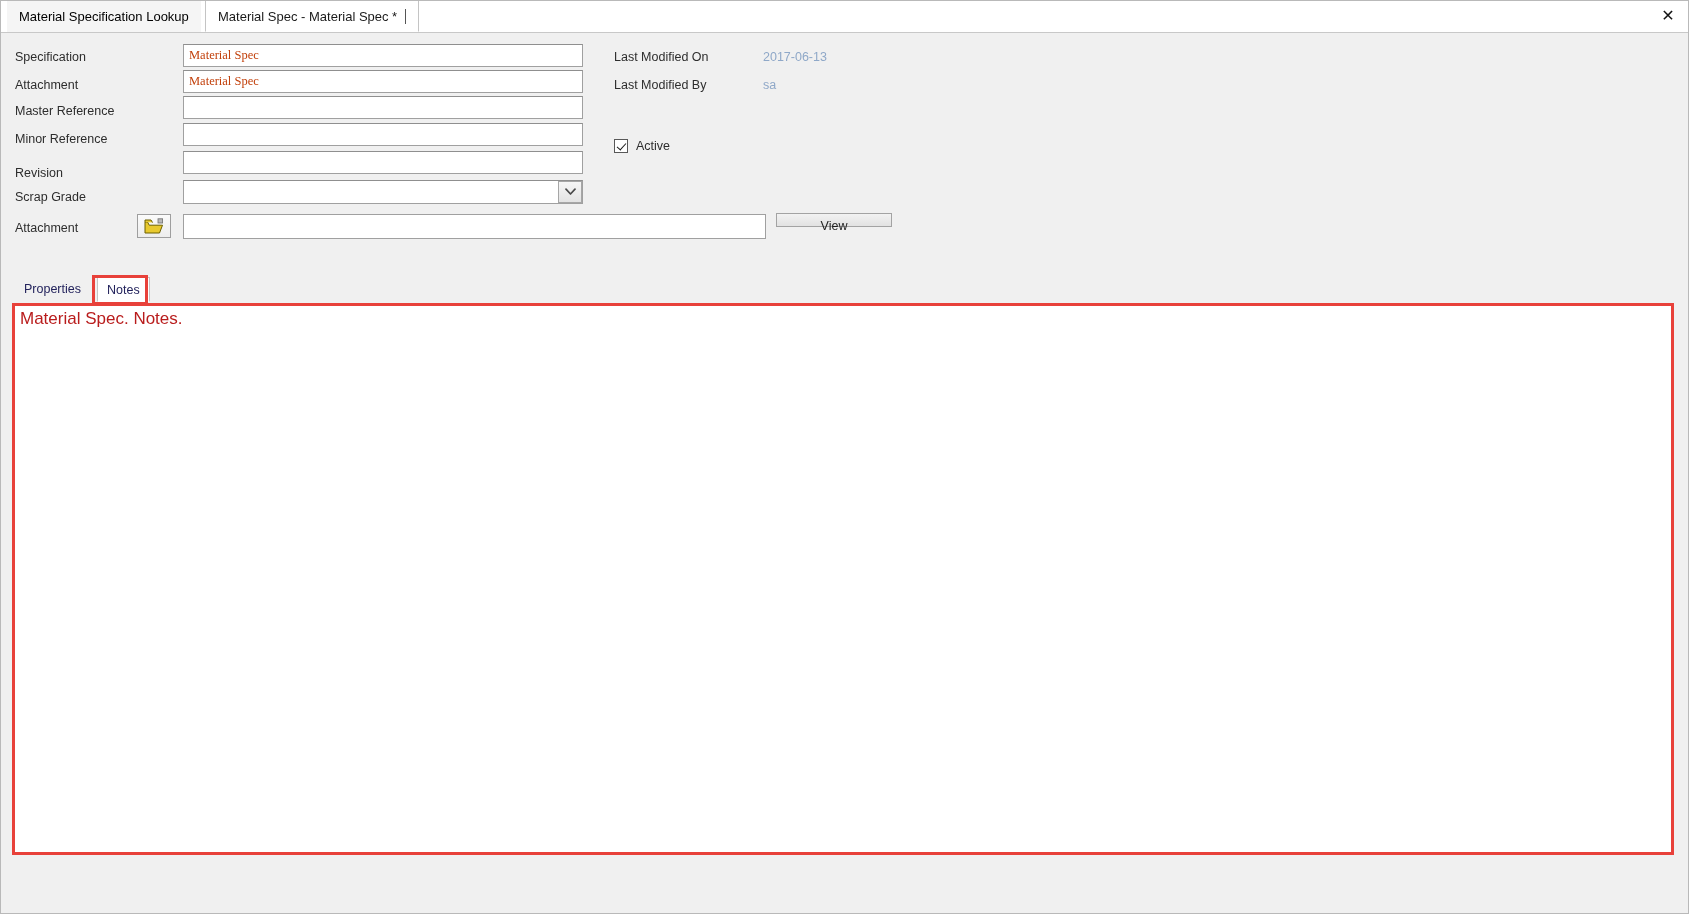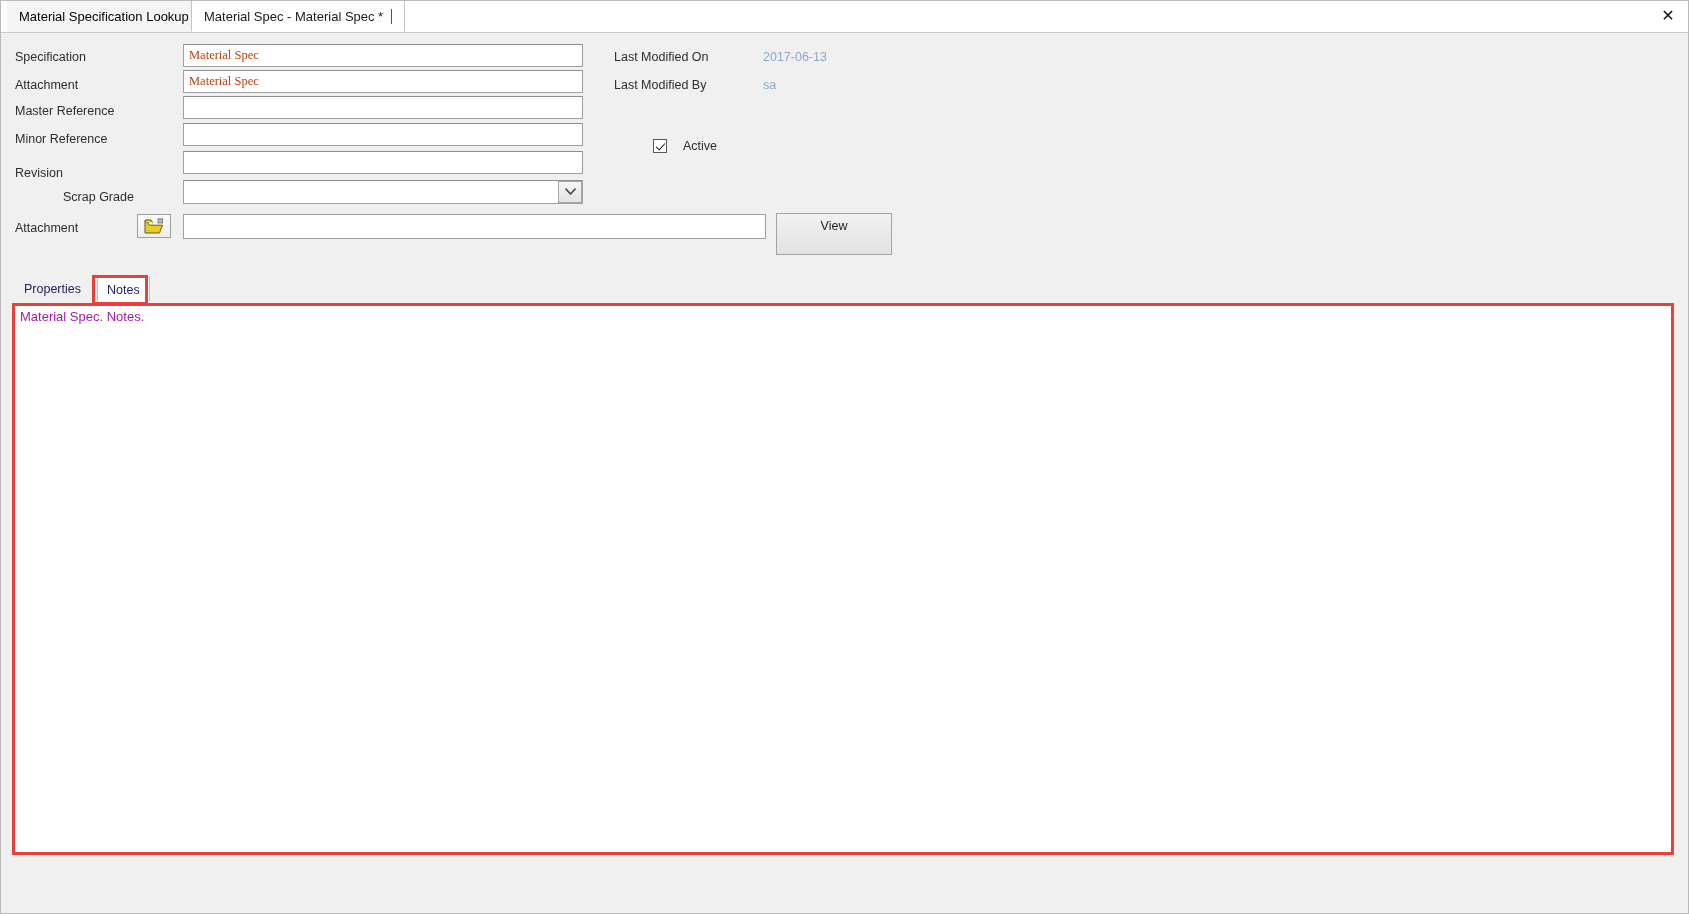--- a/index.html
+++ b/index.html
@@ -45,21 +45,21 @@
     white-space: nowrap;
     box-sizing: border-box;
     cursor: default;
   }
   .doc-tab.inactive {
     left: 6px;
     color: #000000;
     background: #f5f5f5;
   }
   .doc-tab.active {
-    left: 190px;
+    left: 204px;
     color: #1a1a1a;
     background: #ffffff;
     border-left: 1px solid #c4c4c4;
     border-right: 1px solid #c4c4c4;
     border-bottom: 1px solid #ffffff;
   }
   .doc-tab.active .caret {
     display: inline-block;
     width: 1px;
     height: 15px;
@@ -151,23 +151,22 @@
     font-size: 12.5px;
     color: #8fa8c8;
     white-space: nowrap;
   }
   .chk-row {
     position: absolute;
     left: 613px;
     top: 106px;
     display: flex;
     align-items: center;
-    gap: 16px;
-    cursor: pointer;
-    margin-left: 39px;
+    gap: 8px;
+    cursor: pointer;
   }
   .chk-box {
     width: 14px; height: 14px;
     box-sizing: border-box;
     background: #ffffff;
     border: 1px solid #585858;
     position: relative;
   }
   .chk-box::after {
     content: "";
@@ -203,21 +202,21 @@
     border: 1px solid #a0a0a0;
     font-family: "Liberation Sans", sans-serif;
     font-size: 12.5px;
     padding: 0 5px;
     outline: none;
   }
   .view-btn {
     position: absolute;
     left: 775px;
     width: 116px;
-    height: 42px;
+    height: 14px;
     box-sizing: border-box;
     background: linear-gradient(#f2f2f2, #e2e2e2);
     border: 1px solid #a3a3a3;
     font-family: "Liberation Sans", sans-serif;
     font-size: 12.5px;
     color: #1f1f1f;
     cursor: pointer;
     text-align: center;
     line-height: 25px;
   }
@@ -285,22 +284,22 @@
     position: absolute;
     left: 7px;
     top: 5px;
     width: 1640px;
     height: 530px;
     border: 0;
     outline: none;
     resize: none;
     background: transparent;
     font-family: "Liberation Sans", sans-serif;
-    font-size: 13px;
-    color: #a21caf;
+    font-size: 17px;
+    color: #b91c1c;
     padding: 0;
     overflow: hidden;
   }
 
   .shadow-strip {
     position: absolute;
     left: 0;
     bottom: 0;
     width: 1689px;
     height: 10px;
@@ -332,21 +331,21 @@
 
     <div class="fld-label" style="top:71px;">Master Reference</div>
     <input class="txt" style="top: 63px;" type="text" value="">
 
     <div class="fld-label" style="top:99px;">Minor Reference</div>
     <input class="txt" style="top: 90px;" type="text" value="">
 
     <div class="fld-label" style="top:127px;margin-top:6px;">Revision</div>
     <input class="txt" style="top: 118px;" type="text" value="">
 
-    <div class="fld-label" style="top:157px;margin-left:48px;">Scrap Grade</div>
+    <div class="fld-label" style="top:157px;">Scrap Grade</div>
     <div class="combo-wrap" style="top:147px;">
       <input class="txt" type="text" value="" style="">
       <div class="combo-btn">
         <svg width="11" height="8" viewBox="0 0 11 8" aria-hidden="true">
           <path d="M1 1.2 L5.5 6 L10 1.2" fill="none" stroke="#4a4a4a" stroke-width="1.7" stroke-linecap="round" stroke-linejoin="round"></path>
         </svg>
       </div>
     </div>
 
     <div class="fld-label" style="top:188px;">Attachment</div>

